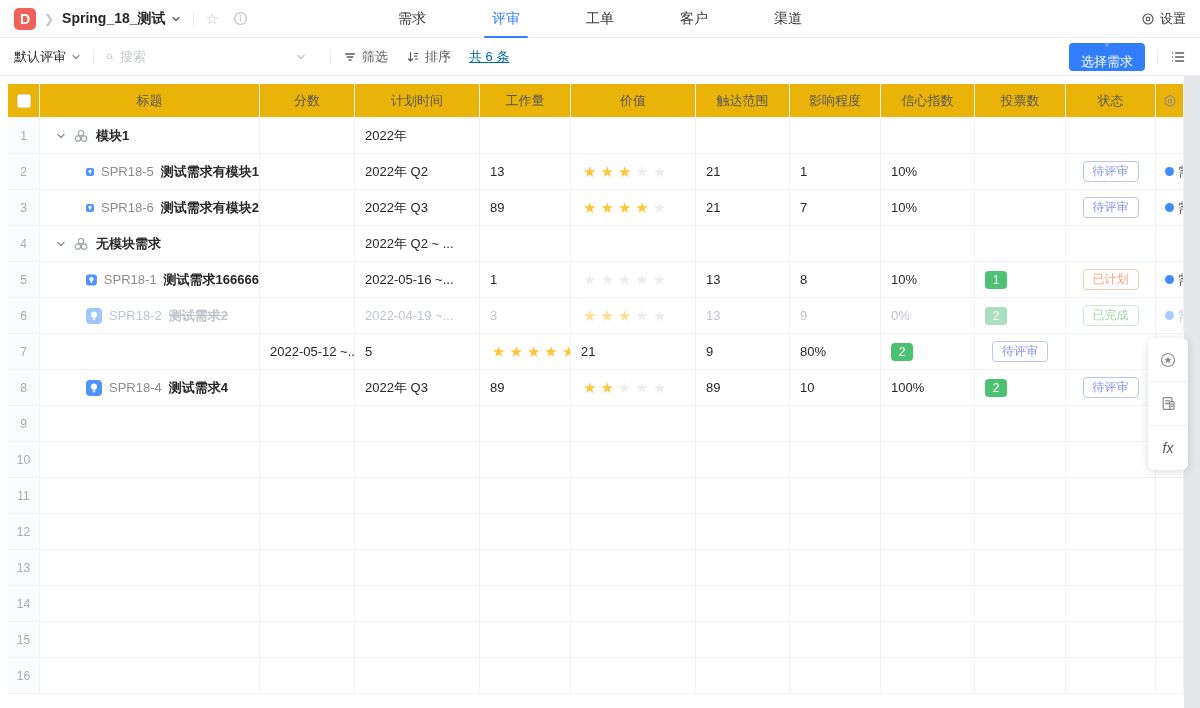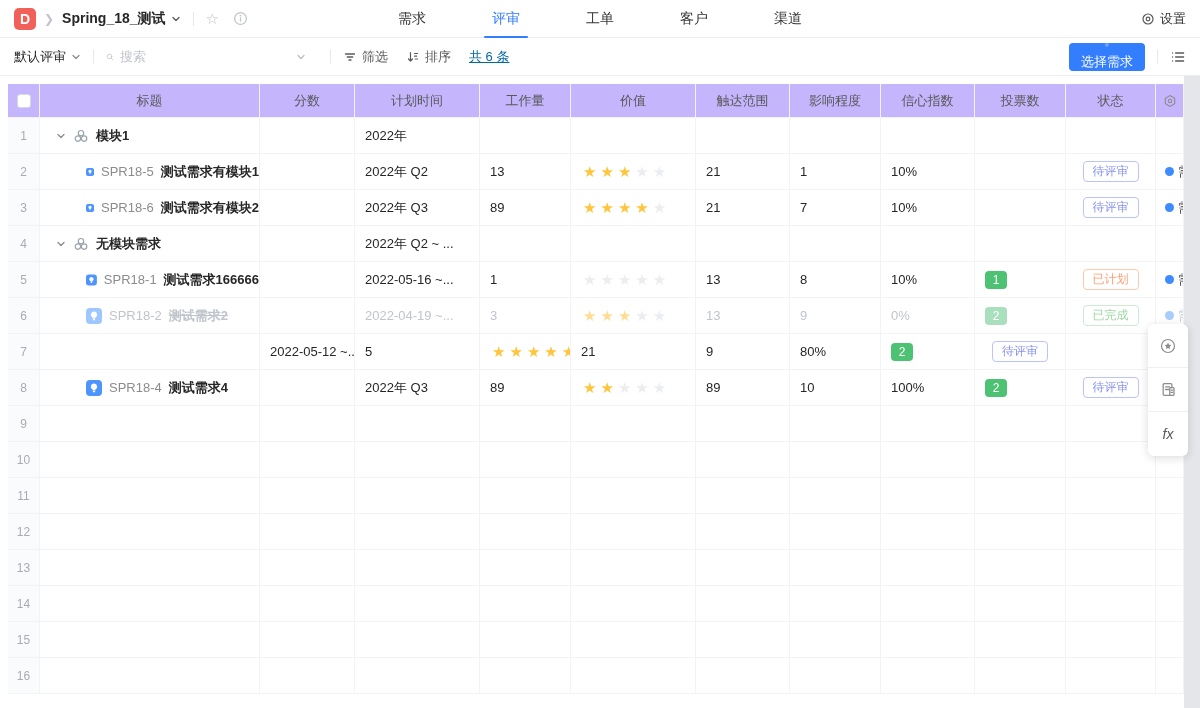--- a/index.html
+++ b/index.html
@@ -39,21 +39,21 @@
   .primary-btn { height:28px; background:#337eff; color:#fff; border:none; border-radius:4px;
     padding:0 12px; font-size:13px; font-family:inherit; display:flex; align-items:center; gap:6px; cursor:pointer;flex-direction:column; }
   .list-icon-btn { display:flex; align-items:center; cursor:pointer; }
 
   
   .tbl-wrap { position:absolute; top:84px; left:8px; width:1176px; bottom:0; overflow:hidden; }
   .tr { display:grid; grid-template-columns:32px 220px 95px 125px 91px 125px 94px 91px 94px 91px 90px 28px;
     width:1176px; }
   .tr > div { border-right:1px solid #f2f3f5; border-bottom:1px solid #f2f3f5;
     display:flex; align-items:center; overflow:hidden; white-space:nowrap; }
-  .tr.head > div { height:34px; justify-content:center; color:#595959; font-size:13px; background:#c4b5fd; }
+  .tr.head > div { height:34px; justify-content:center; color:#595959; font-size:13px; background:#eab308; }
   .tr.body > div { height:36px; }
   .gutter { background:#fafbfc; justify-content:center !important; color:#a8abb2; font-size:12px; }
   .cb { width:14px; height:14px; border:1px solid #d9d9d9; border-radius:3px; background:#fff; cursor:pointer; }
   .cell-pad { padding-left:10px; }
   .title-cell.group { padding-left:16px; gap:7px; font-weight:bold; cursor:pointer; }
   .title-cell.item { padding-left:46px; gap:7px; }
   .req-id { color:#8c8c8c; }
   .req-title { font-weight:bold; }
   .strike { text-decoration:line-through; }
   .faded, .faded .req-id, .faded .req-title { color:#c0c4cc !important; }
@@ -70,21 +70,21 @@
   .status-planned { color:#ff9e75; border-color:#ffc9ad; }
   .status-done { color:#9fd8a5; border-color:#cfead2; }
   .tail-cell { padding-left:9px; gap:4px; }
   .dot { width:9px; height:9px; border-radius:50%; background:#3e8bff; flex:none; }
   .dot.dim { background:#a9ccff; }
   .tail-txt { width:6px; overflow:hidden; color:#333; flex:none; }
   .tail-txt.dim { color:#c0c4cc; }
 
   
   .edge-strip { position:absolute; top:76px; right:0; bottom:0; width:16px; background:#e4e6e9; }
-  .side-panel { position:absolute; top:324px; right:12px; width:40px; background:#fff;
+  .side-panel { position:absolute; top:338px; right:12px; width:40px; background:#fff;
     border-radius:6px; box-shadow:0 2px 10px rgba(0,0,0,0.14); z-index:5; overflow:hidden; }
   .side-panel .sp-item { height:44px; display:flex; align-items:center; justify-content:center;
     border-bottom:1px solid #f0f0f0; cursor:pointer; color:#737373; }
   .side-panel .sp-item:last-child { border-bottom:none; }
   .fx { font-style:italic; font-size:14px; color:#595959; }
 </style>
 </head>
 <body>
 
 <div class="topbar">

